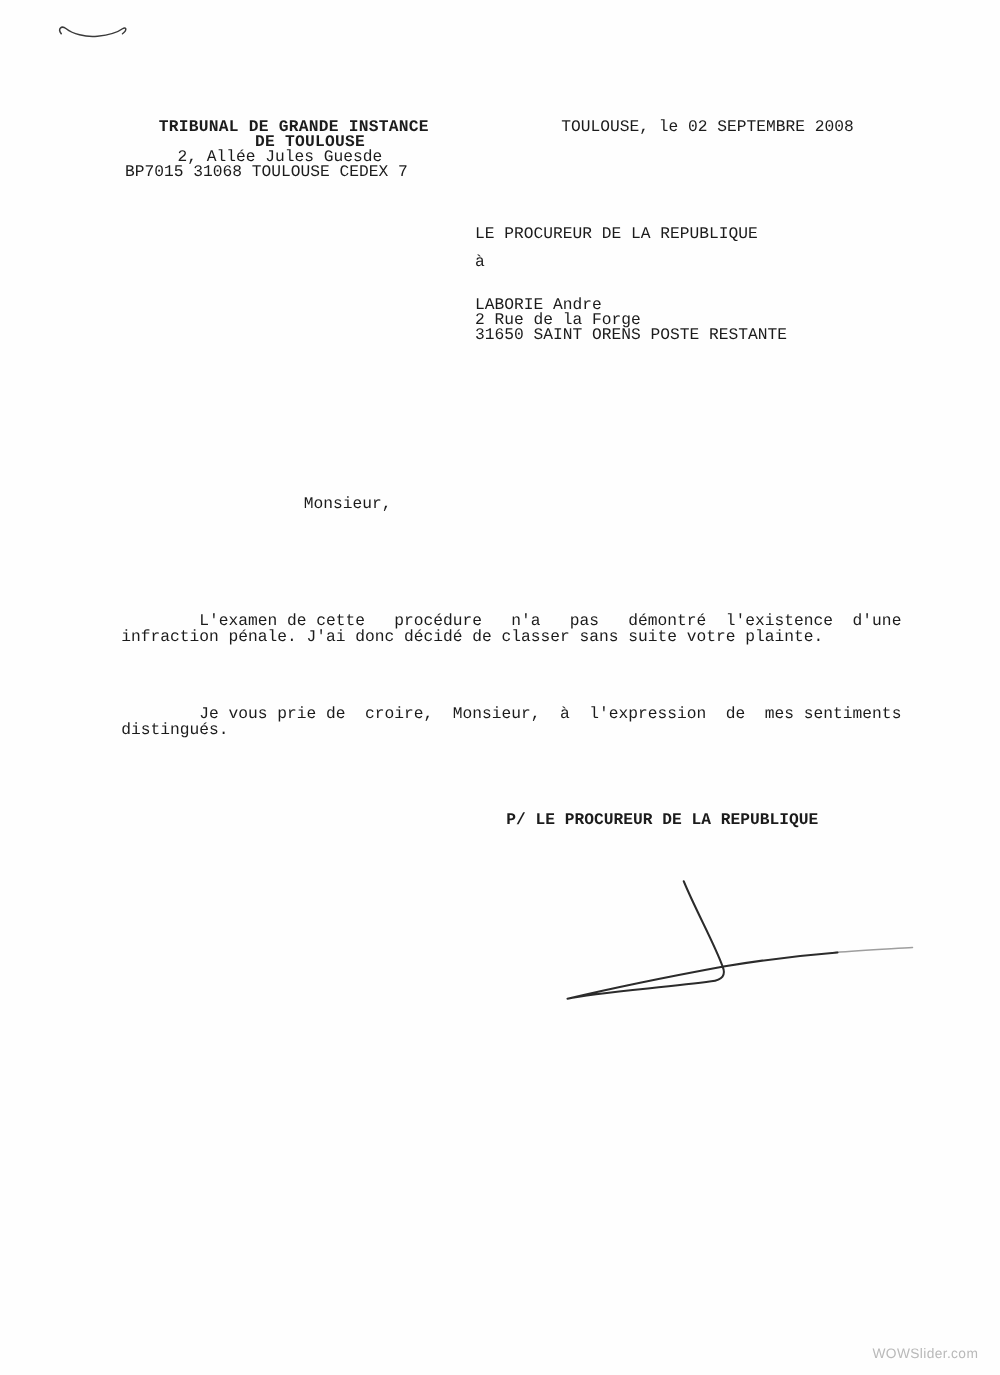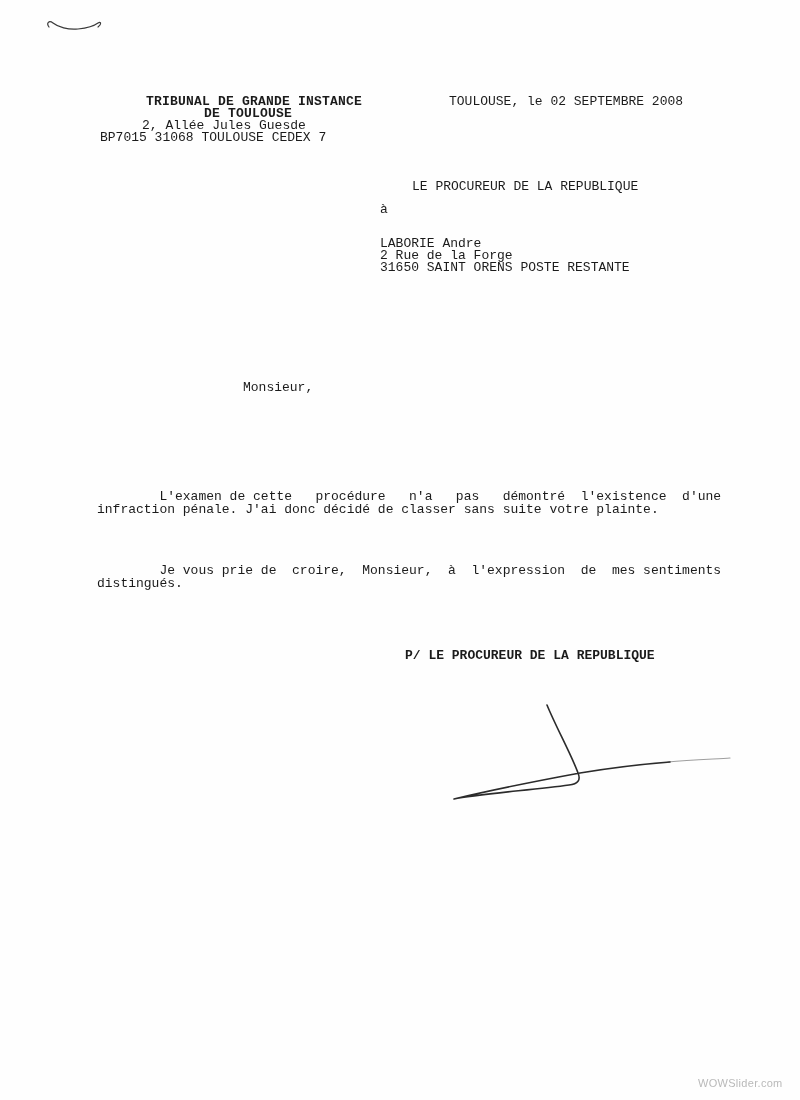--- a/index.html
+++ b/index.html
@@ -16,34 +16,34 @@
     color: #1b1b1b;
   }
   .abs { position: absolute; white-space: pre; }
   .bold { font-weight: bold; }
   pre.abs {
     font-family: inherit;
     font-size: inherit;
     color: inherit;
   }
   
-  .court-line1 { left: 146px; top: 95px;  letter-spacing: 0.2px; text-align: right; }
+  .court-line1 { left: 127px; top: 95px;  letter-spacing: 0.2px; text-align: right; }
   .court-line2 { left: 204px; top: 107px; letter-spacing: 0.2px; }
   .court-addr1 { left: 142px; top: 119px; }
   .court-addr2 { left: 100px; top: 131px; }
   
   .date-line { left: 449px; top: 95px; }
   
-  .from-title { left: 380px; top: 180px; margin-left: 32px; }
+  .from-title { left: 380px; top: 180px; }
   .to-particle { left: 380px; top: 203px; }
   .recipient-addr { left: 380px; top: 238px; line-height: 12px; }
   
   .ref-block { left: 97px; top: 286px; line-height: 12px; }
   
-  .salutation { left: 243px; top: 381px; }
+  .salutation { left: 243px; top: 396px; }
   .para1 { left: 97px; top: 430px; line-height: 13px; }
   .para2 { left: 97px; top: 490px; line-height: 13px; }
   .para3 { left: 97px; top: 564px; line-height: 13px; }
   
   .sig-title { left: 405px; top: 649px; font-weight: bold; }
   .signature-svg { position: absolute; left: 430px; top: 692px; }
   .pen-mark-svg { position: absolute; left: 44px; top: 18px; }
   
   .watermark {
     position: absolute;

